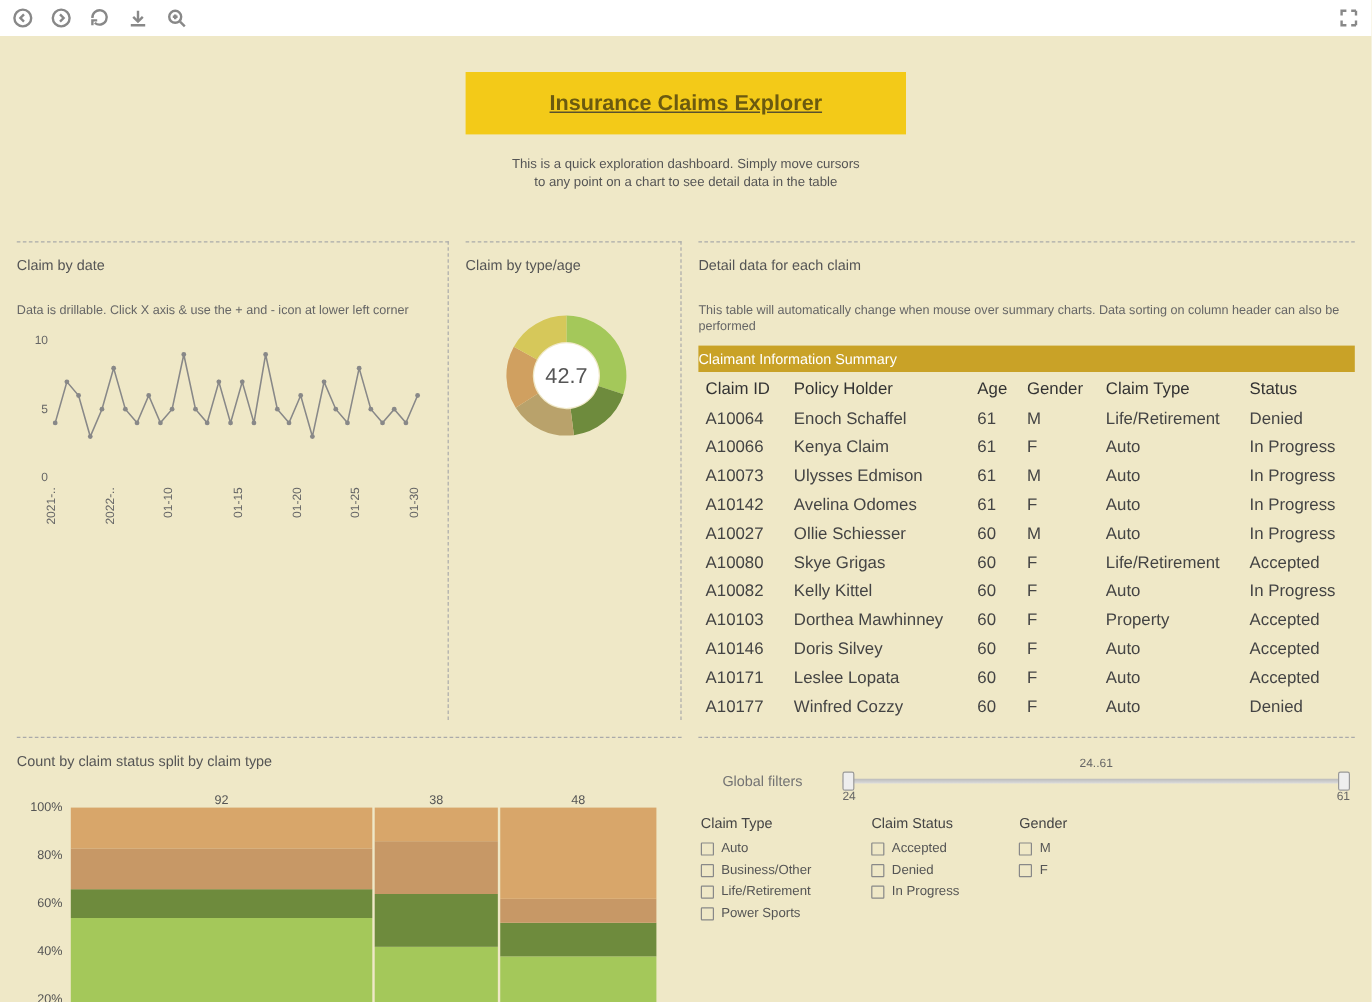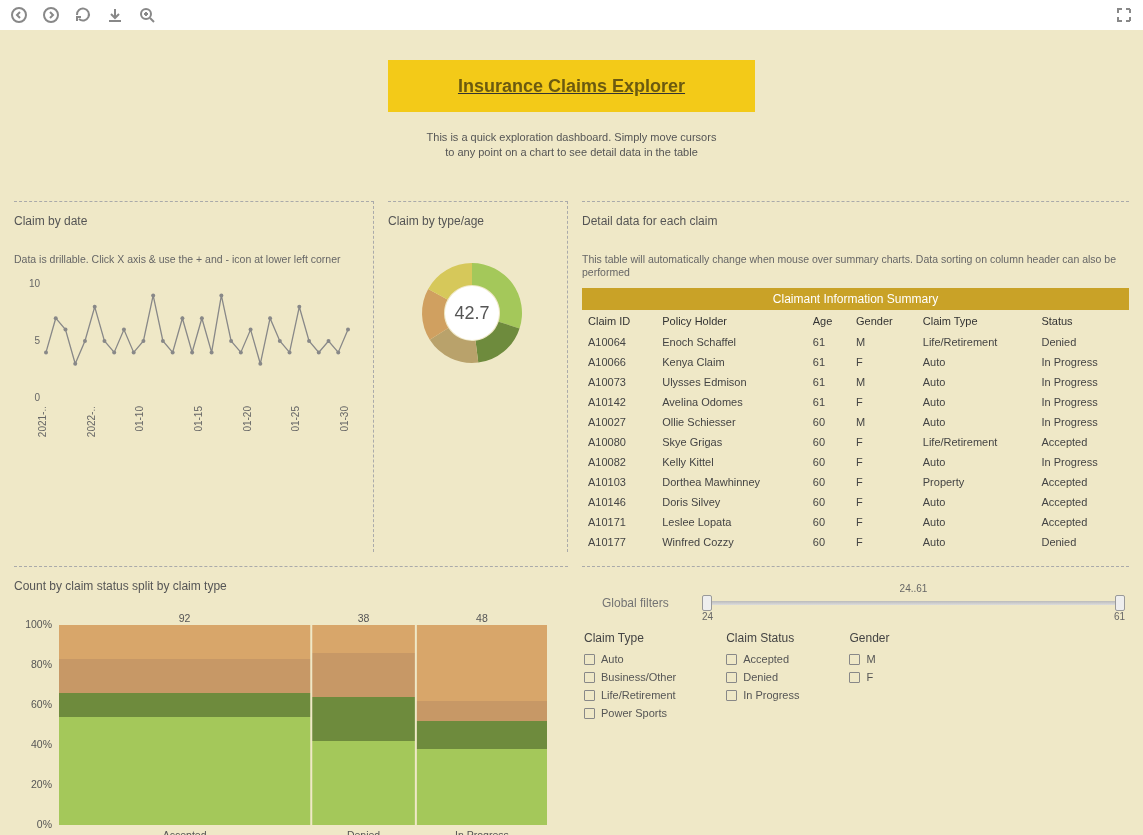--- a/index.html
+++ b/index.html
@@ -31,22 +31,22 @@
   .linechart { margin-top:10px; }
   .linechart text { font-size:10px; fill:#666; }
   .linechart .series { stroke:#888; stroke-width:1.3; fill:none; }
   .linechart .pt { fill:#888; }
 
   
   .donut-wrap { display:flex; justify-content:center; margin-top:20px; }
   .donut-center { font-size:18px; fill:#555; text-anchor:middle; dominant-baseline:middle; }
 
   
-  .table-title { background:#c9a227; color:#fff; text-align:center; padding:4px 0; font-size:12px; margin-top:8px; }
-  table { width:100%; border-collapse:collapse; font-size:11px; color:#444; }
+  .table-title { background:#c9a227; color:#fff; padding:4px 0; font-size:12px; margin-top:8px; }
+  table { width:100%; border-collapse:collapse; font-size:14px; color:#444; }
   th { text-align:left; font-weight:normal; padding:5px 6px; color:#333; }
   td { padding:4px 6px; }
 
   
   .mekko-wrap { grid-column: 1 / span 2; }
   .mekko { margin-top:8px; }
   .mekko text { font-size:10.5px; fill:#555; }
   .cat-lab { text-anchor:middle; }
   .top-lab { text-anchor:middle; }
 

